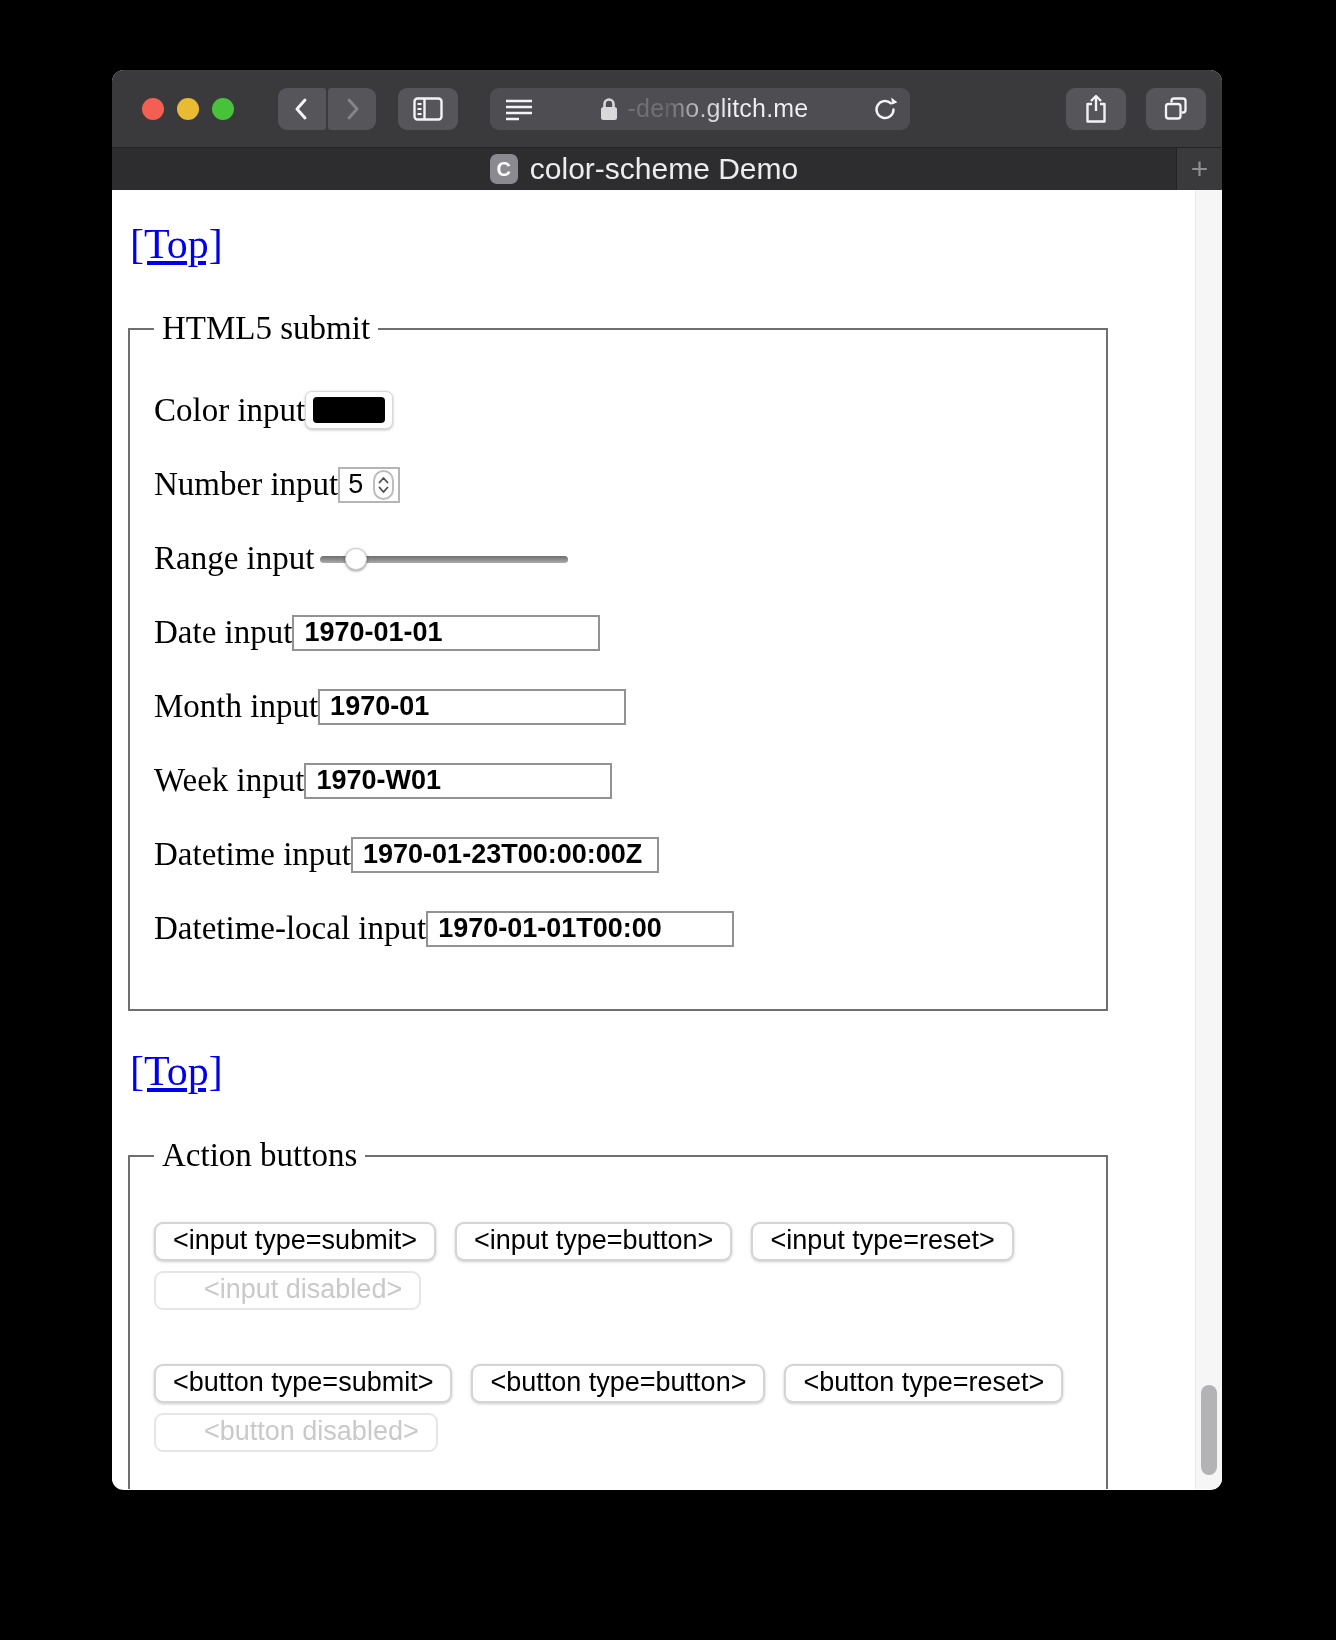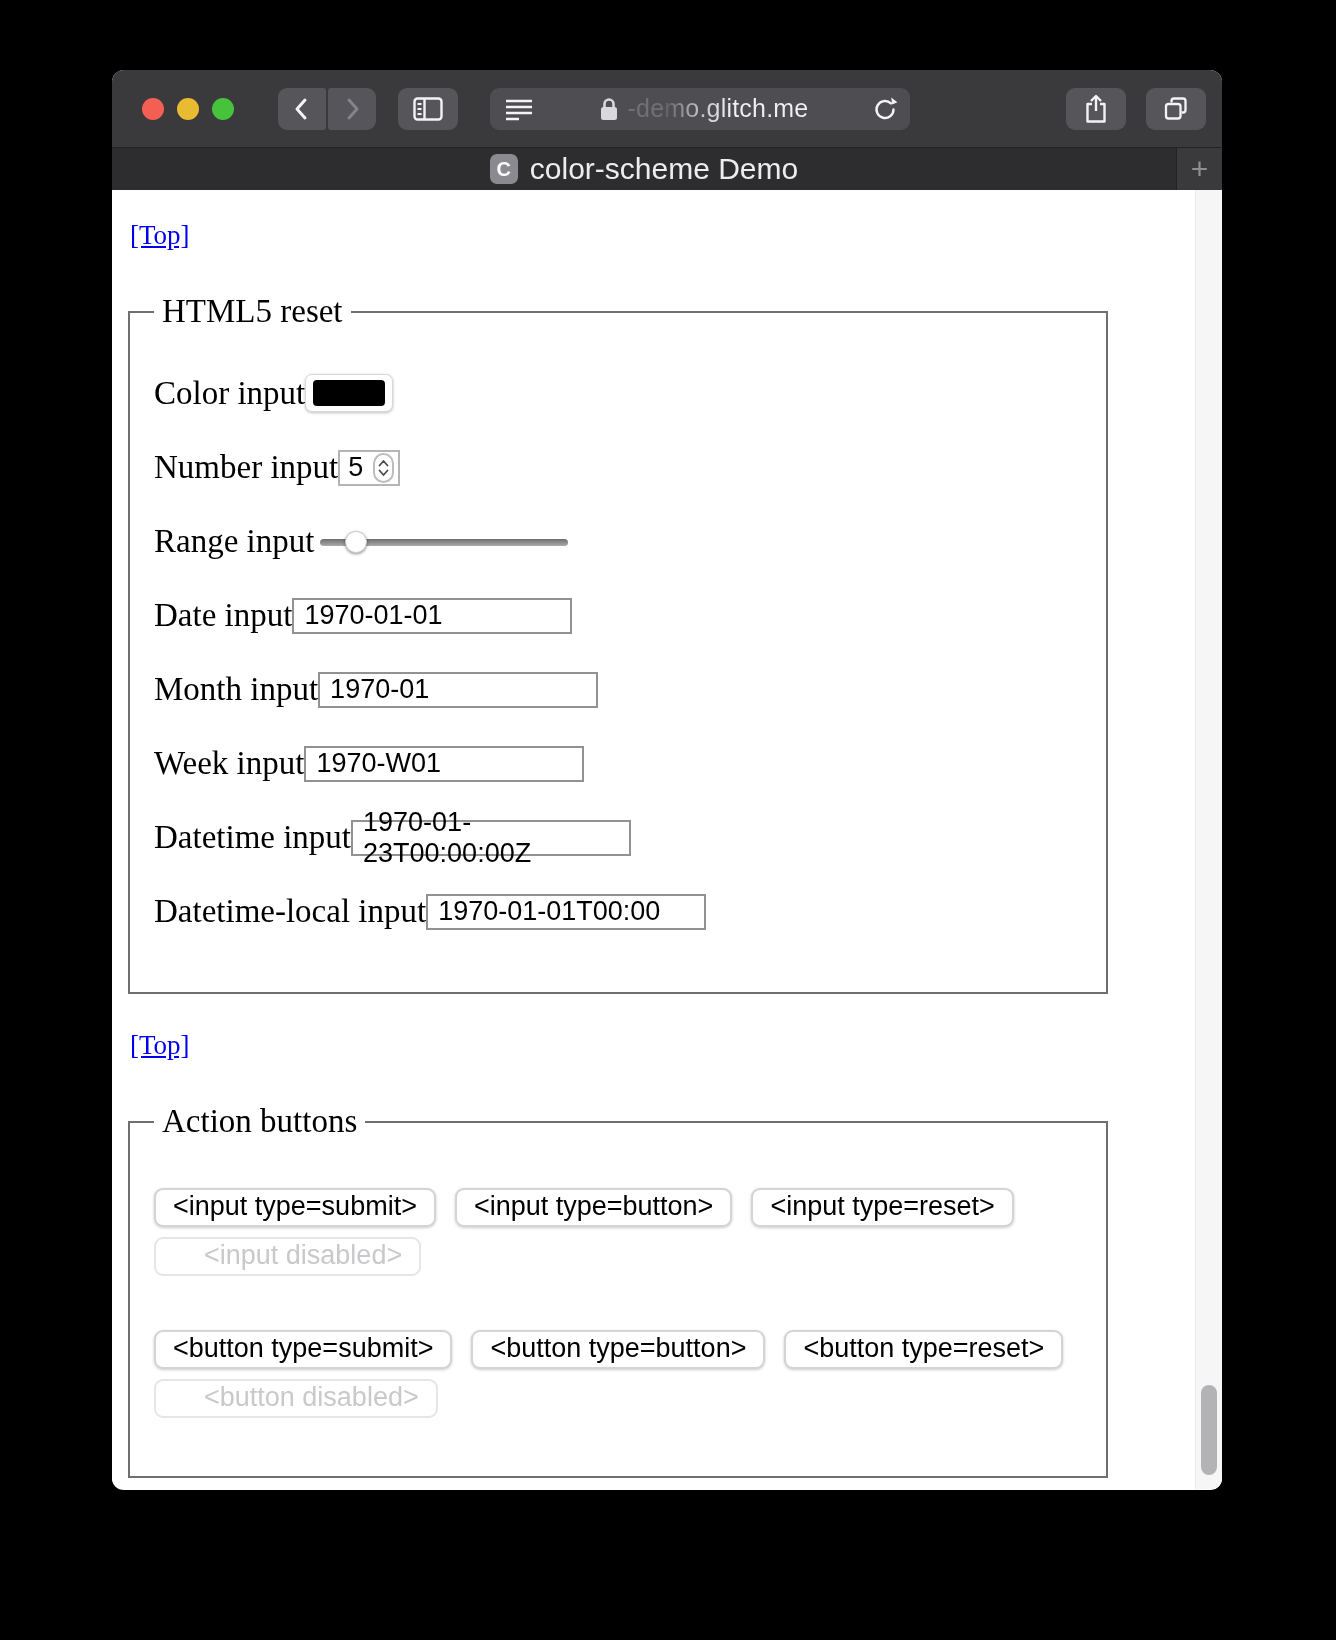--- a/index.html
+++ b/index.html
@@ -57,35 +57,35 @@
   .tab-title { color:#ededf0; font-size:30px; }
   .newtab {
     width:46px; background:#3a3a3c; border-left:1px solid #232325; color:#8e8e93;
     font-size:30px; font-weight:300; display:flex; align-items:center; justify-content:center;
   }
 
   
   .content { position:relative; height:1299px; background:#fff; color:#000;
     font-family:"Liberation Serif", serif; overflow:hidden; }
   .page-inner { padding:28px 78px 0 16px; }
-  a.top-link { color:#0000ee; text-decoration:underline; font-size:27px; cursor:pointer; }
+  a.top-link { color:#0000ee; text-decoration:underline; font-size:42px; cursor:pointer; }
   .top-link-wrap { margin:2px 0 0 2px; }
   fieldset {
     border:2px solid #6f6f6f; margin:42px 36px 0 0; padding:18px 24px 62px 24px;
   }
   legend { font-size:33px; padding:0 8px; margin-left:0; }
   .row { display:flex; align-items:center; gap:0; margin-top:37px; font-size:33px; }
   .row:first-of-type { margin-top:26px; }
 
   
   .textbox {
     height:36px; background:#fff; border:2px solid #929292; display:flex; align-items:center;
     padding:0 10px; font-family:"Liberation Sans", sans-serif; font-size:27px; color:#000;
   }
-  .w280 { width:280px; }
+  .w280 { width:308px;font-weight:bold; }
   .numberbox { width:62px; padding:0 4px 0 8px; justify-content:space-between; border-color:#b5b5b5; }
   .stepper {
     width:21px; height:30px; border:2px solid #bdbdbd; border-radius:11px;
     display:flex; align-items:center; justify-content:center; background:#fff;
   }
   .color-swatch {
     width:88px; height:38px; border-radius:7px; background:#fff; border:1px solid #d8d8d8;
     box-shadow:0 1px 3px rgba(0,0,0,.25); display:flex; align-items:center; justify-content:center;
   }
   .color-swatch .chip { width:72px; height:26px; border-radius:4px; background:#000; }
@@ -219,21 +219,21 @@
     </div>
 
     <div class="content">
       <div class="page-inner">
 
         <div class="top-link-wrap">
           <a class="top-link">[Top]</a>
         </div>
 
         <fieldset>
-          <legend>HTML5 reset</legend>
+          <legend>HTML5 submit</legend>
 
           <div class="row">
             <span>Color input</span>
             <div class="color-swatch">
                 <div class="chip"></div>
               </div>
           </div>
 
           <div class="row">
             <span>Number input</span>

